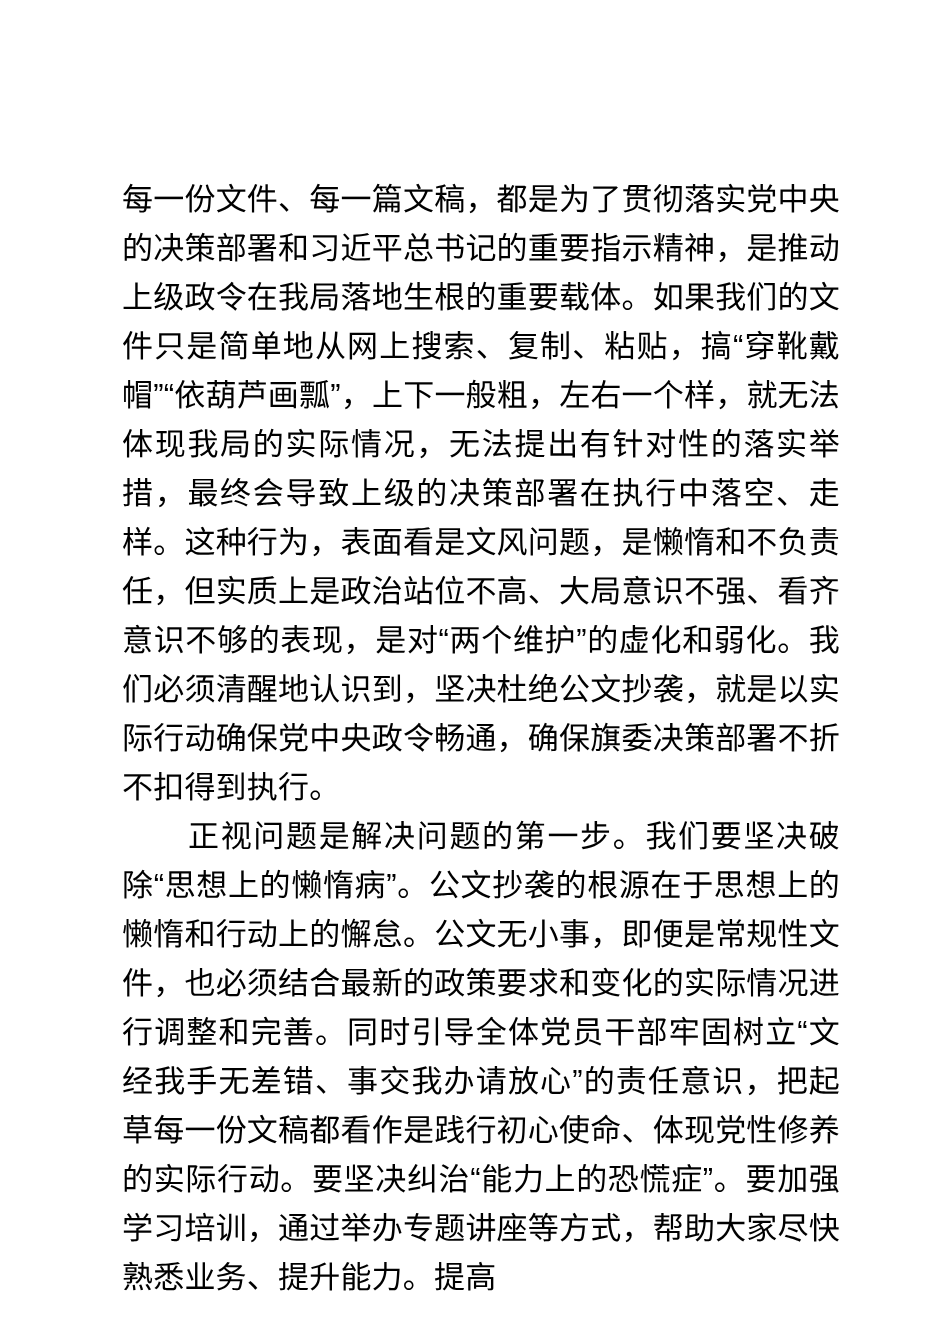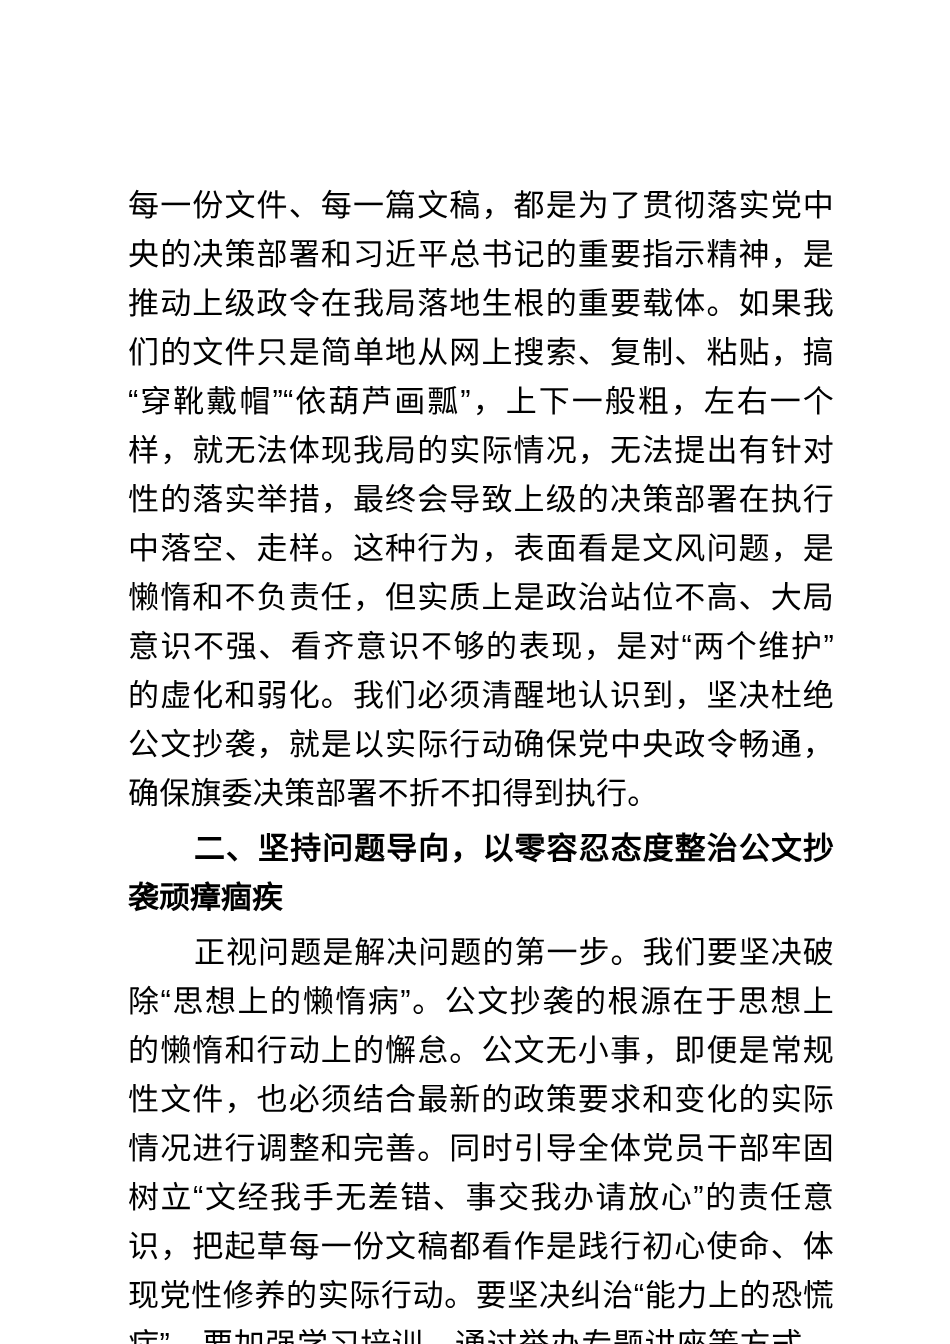--- a/index.html
+++ b/index.html
@@ -26,21 +26,21 @@
   
   .doc-body {
     position: absolute;
     left: 122px;
     top: 175px;
     width: 718px;
   }
 
   .para,
   .heading {
-    margin: 6px;
+    margin: 0;
     color: #000000;
     font-size: 31px;
     line-height: 49px;
     letter-spacing: 0.2px;
     text-align: justify;
     text-justify: inter-character;
     word-break: break-all;
     white-space: normal;
   }
 
@@ -77,22 +77,19 @@
 </head>
 <body>
 
 <div class="page">
   <div class="doc-body">
 
     <p class="para continuation">
       <span class="para-text">每一份文件、每一篇文稿，都是为了贯彻落实党中央的决策部署和习近平总书记的重要指示精神，是推动上级政令在我局落地生根的重要载体。如果我们的文件只是简单地从网上搜索、复制、粘贴，搞“穿靴戴帽”“依葫芦画瓢”，上下一般粗，左右一个样，就无法体现我局的实际情况，无法提出有针对性的落实举措，最终会导致上级的决策部署在执行中落空、走样。这种行为，表面看是文风问题，是懒惰和不负责任，但实质上是政治站位不高、大局意识不强、看齐意识不够的表现，是对“两个维护”的虚化和弱化。我们必须清醒地认识到，坚决杜绝公文抄袭，就是以实际行动确保党中央政令畅通，确保旗委决策部署不折不扣得到执行。</span>
     </p>
 
-    <p class="heading">
-      <span class="heading-text">二、坚持问题导向，以零容忍态度整治公文抄袭顽瘴痼疾</span>
-    </p>
 
     <p class="para indented clipped">
       <span class="para-text">正视问题是解决问题的第一步。我们要坚决破除“思想上的懒惰病”。公文抄袭的根源在于思想上的懒惰和行动上的懈怠。公文无小事，即便是常规性文件，也必须结合最新的政策要求和变化的实际情况进行调整和完善。同时引导全体党员干部牢固树立“文经我手无差错、事交我办请放心”的责任意识，把起草每一份文稿都看作是践行初心使命、体现党性修养的实际行动。要坚决纠治“能力上的恐慌症”。要加强学习培训，通过举办专题讲座等方式，帮助大家尽快熟悉业务、提升能力。提高</span>
     </p>
 
   </div>
 </div>
 
 </body></html>

